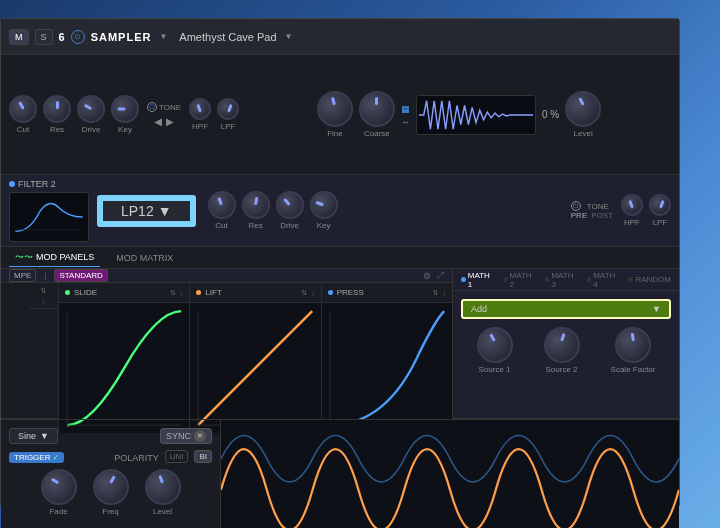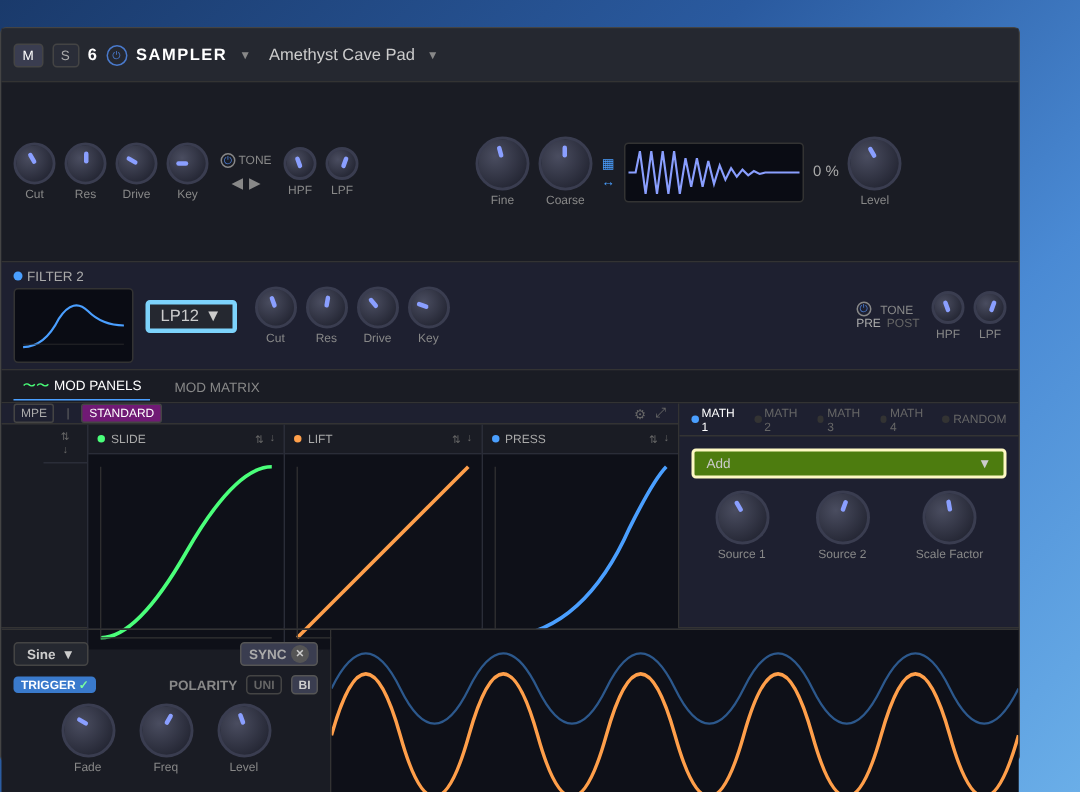--- a/index.html
+++ b/index.html
@@ -156,24 +156,24 @@
       width: 80px;
       height: 50px;
       background: #0a0c14;
       border: 1px solid #333;
       border-radius: 3px;
     }
     .filter-curve svg { width: 100%; height: 100%; }
 
     .lp12-dropdown {
       background: #252830;
-      border: 3px solid #7dd3fc;
-      border-radius: 3px;
-      padding: 2px 7px;
-      font-size: 11px;
+      border: 6px solid #7dd3fc;
+      border-radius: 3px;
+      padding: 2px 18px;
+      font-size: 14px;
       color: #ccc;
       display: flex;
       align-items: center;
       gap: 4px;
       min-width: 60px;
     }
 
     .tone-section {
       display: flex;
       flex-direction: column;
@@ -359,23 +359,22 @@
     .lfo-controls {
       width: 220px;
       padding: 8px;
       display: flex;
       flex-direction: column;
       gap: 6px;
       border-right: 1px solid #333;
     }
     .lfo-row {
       display: flex;
-      align-items: center;
+      align-items: flex-end;
       gap: 6px;
-      font-weight: bold;
     }
     .lfo-dropdown {
       background: #252830;
       border: 1px solid #444;
       border-radius: 3px;
       padding: 2px 8px;
       font-size: 9px;
       color: #ccc;
       display: flex;
       align-items: center;

